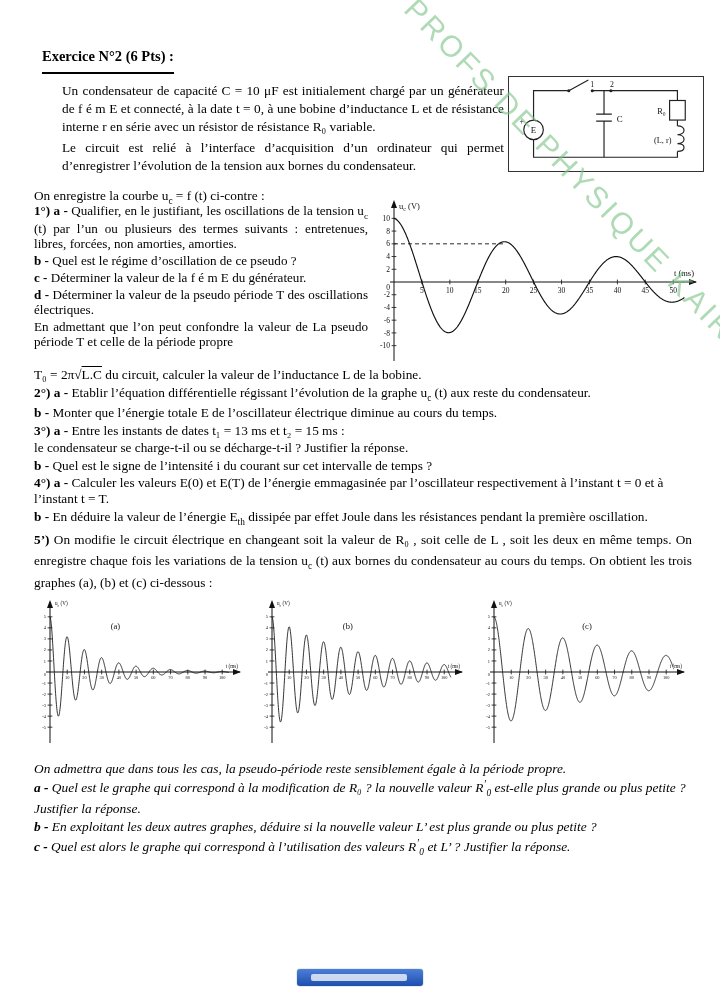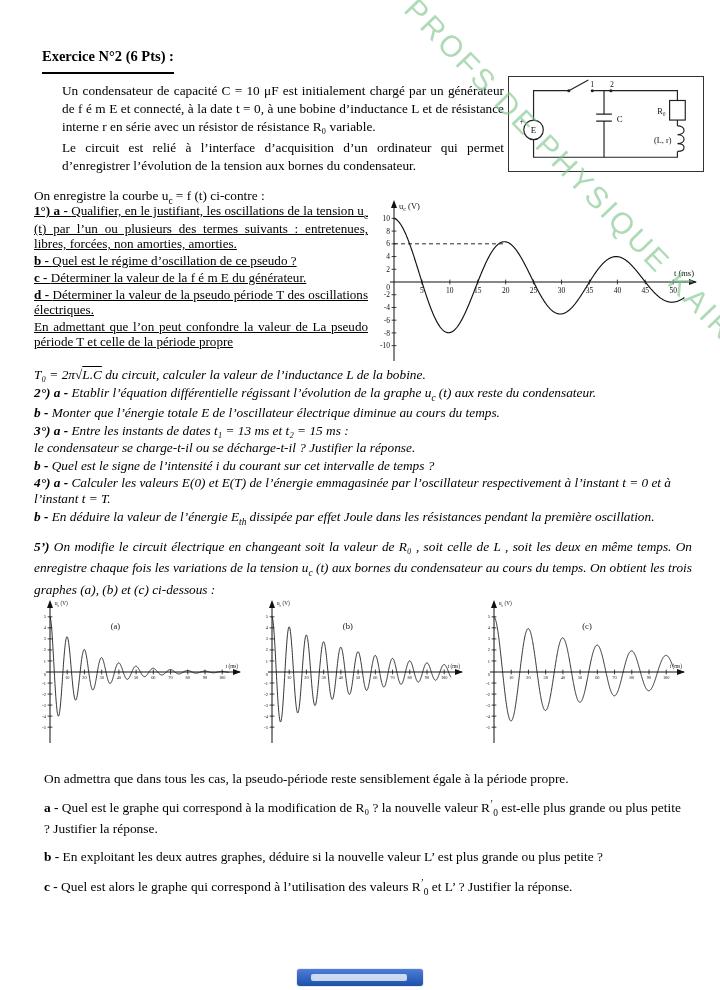--- a/index.html
+++ b/index.html
@@ -9,26 +9,26 @@
       transform:rotate(46deg);transform-origin:0 0;
       font-family:"Liberation Sans", sans-serif;font-size:30px;font-weight:500;
       letter-spacing:3px;color:rgba(125,196,135,0.62);z-index:6;pointer-events:none;}
   .title{position:absolute;left:42px;top:48px;font-size:14.5px;font-weight:bold;
          border-bottom:2px solid #000;padding-bottom:7px;}
   .intro{position:absolute;left:46px;top:82px;width:458px;font-size:13.3px;line-height:1.34;text-align:justify;}
   .intro p{margin:0 0 4px 16px;}
   .circuit{position:absolute;left:508px;top:76px;width:194px;height:94px;border:1px solid #333;background:#fff;}
   .curveline{position:absolute;left:34px;top:188px;font-size:13.3px;}
   .leftcol{position:absolute;left:34px;top:203px;width:334px;font-size:13.1px;line-height:1.15;text-align:justify;}
-  .leftcol p{margin:0 0 2px 0;text-decoration:underline;}
+  .leftcol p{margin:0 0 2px 0;}
   .mid{position:absolute;left:34px;top:367px;width:658px;font-size:13.3px;line-height:1.21;}
-  .mid p{margin:0 0 1.5px 0;font-style:italic;}
-  .mid p.wide{line-height:1.55;margin-top:9px;text-align:justify;}
+  .mid p{margin:0 0 1.5px 0;}
+  .mid p.wide{line-height:1.55;margin-top:2px;text-align:justify;}
   .bottom{position:absolute;left:34px;top:760px;width:660px;font-size:13.4px;line-height:1.36;}
-  .bottom p{margin:10px;}
+  .bottom p{margin:0;font-style:italic;}
   .chart{background:#fff;}
   .chart.main{position:absolute;left:370px;top:198px;width:330px;height:166px;}
   .charts-row{position:absolute;left:36px;top:598px;width:660px;display:flex;gap:14px;}
   .chart.small{width:208px;height:148px;}
   .stamp{position:absolute;left:297px;top:969px;width:126px;height:17px;border-radius:3px;
          background:linear-gradient(#4d7ed9,#1c50ad);box-shadow:0 0 1px #13397e;}
   .stamp .gl{position:absolute;left:14px;top:5px;width:96px;height:7px;border-radius:2px;
              background:rgba(255,255,255,0.75);filter:blur(0.6px);}
   b{font-weight:bold;text-align:center;}
   sub{font-size:0.7em;}

